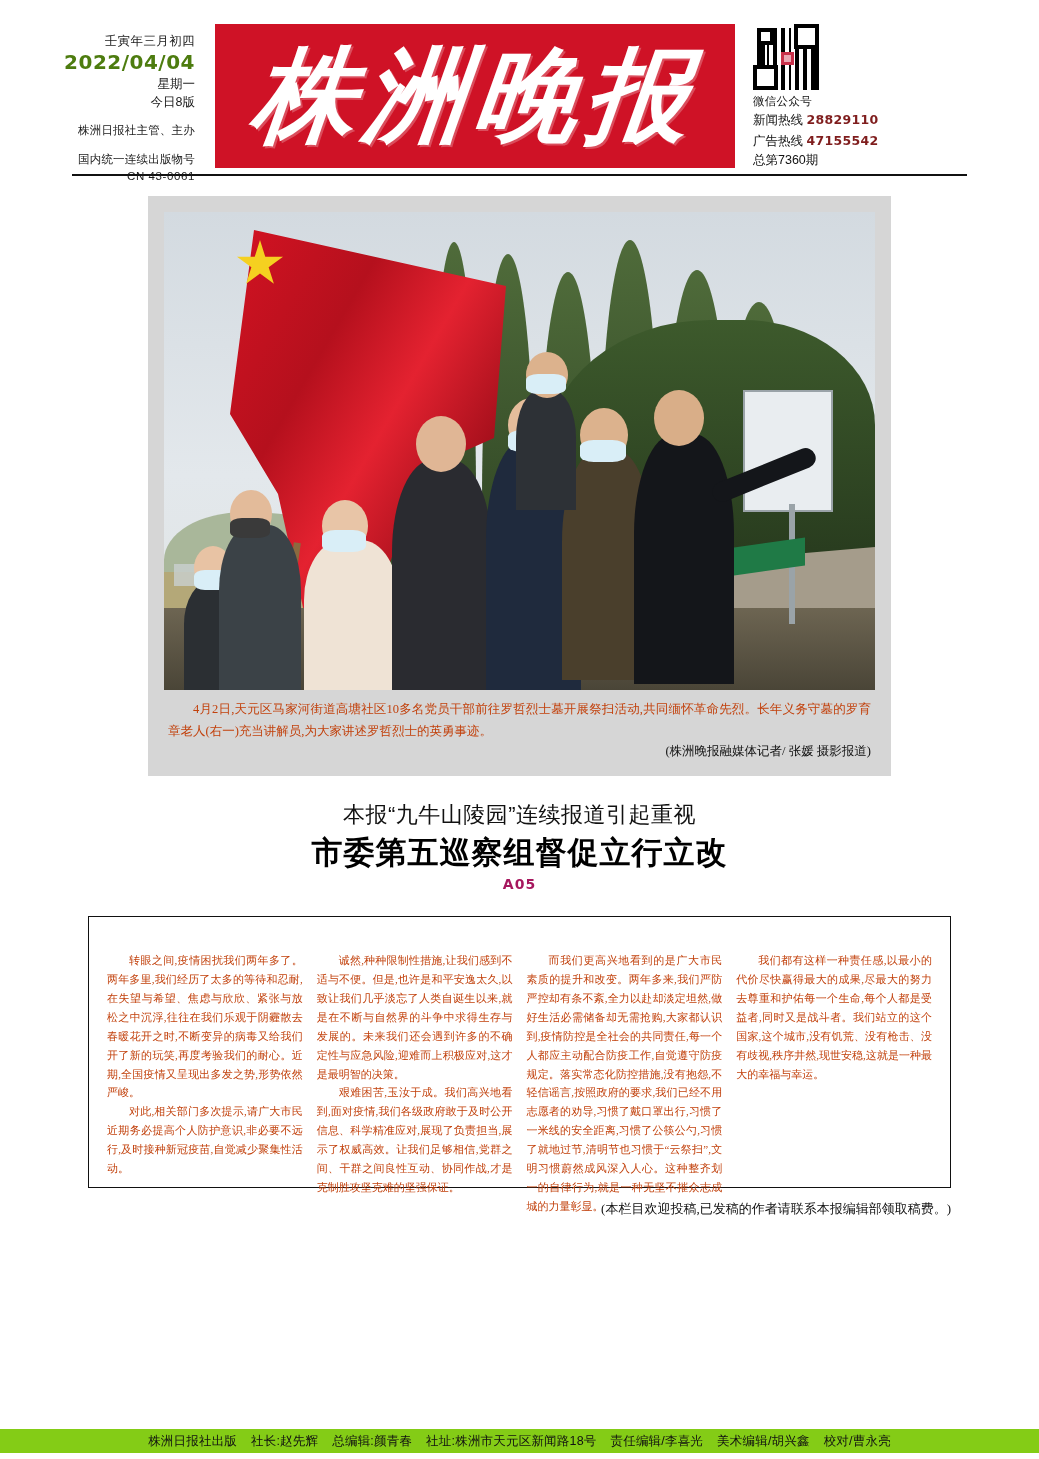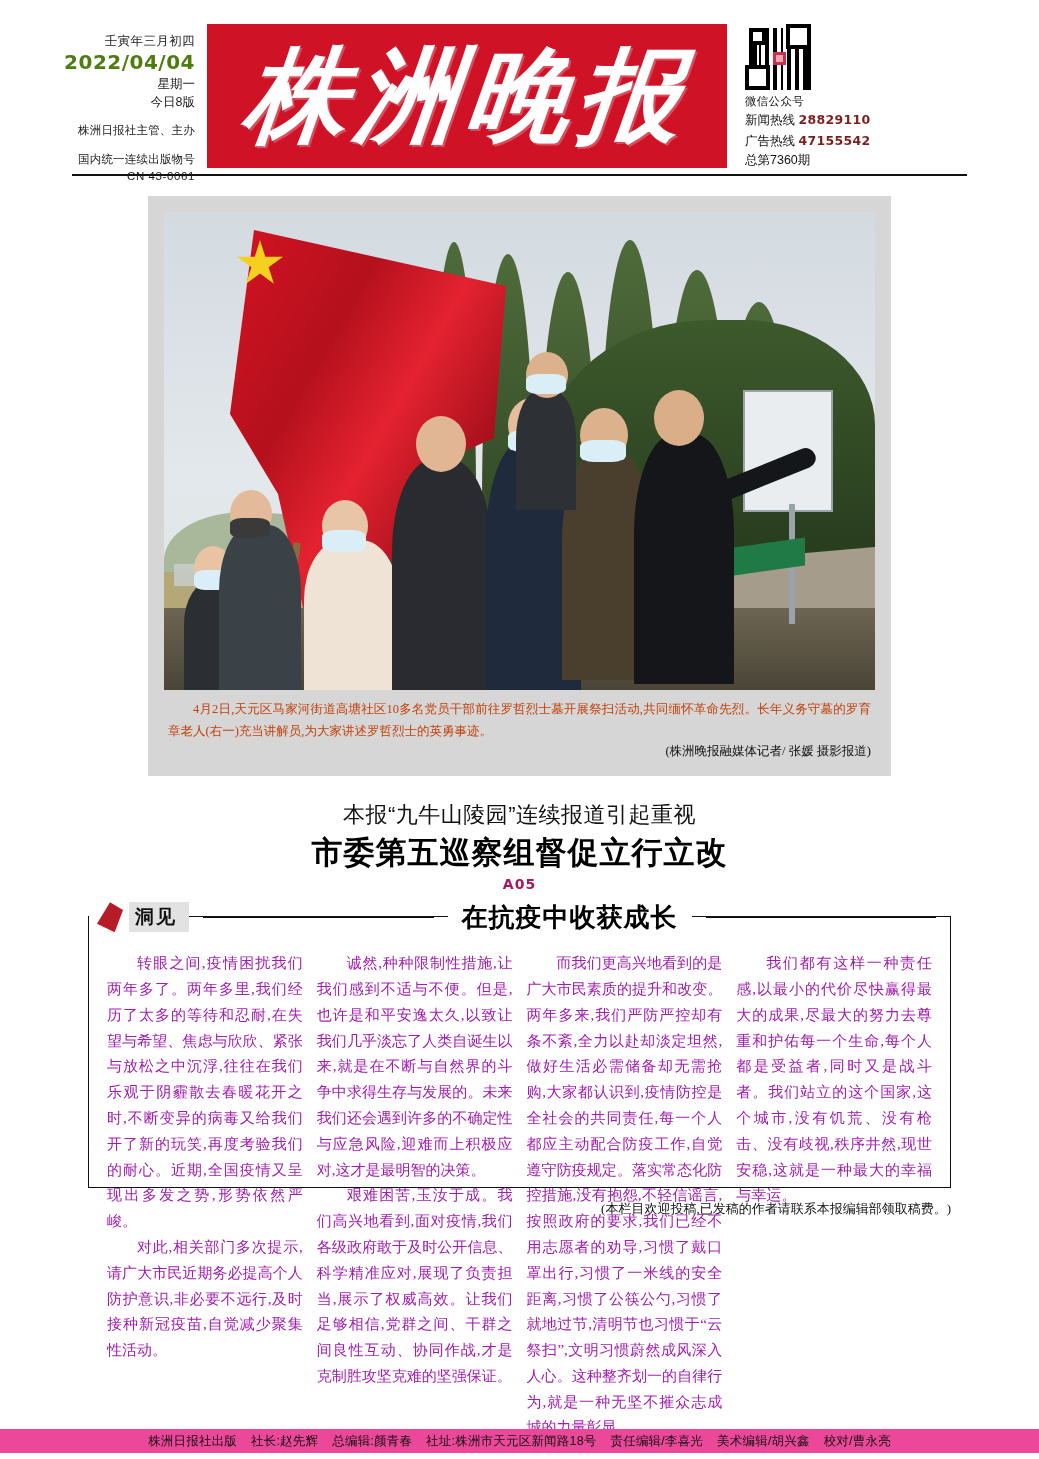--- a/index.html
+++ b/index.html
@@ -9,21 +9,21 @@
     color:#111;position:relative;overflow:hidden;
   }
   .page{width:1039px;height:1459px;position:relative;background:#fff;}
 
   
   .masthead{
     position:relative;height:150px;margin:24px 0 0 0;
     display:flex;align-items:flex-start;
   }
   .mh-left{
-    width:195px;padding-top:8px;text-align:right;padding-right:12px;
+    width:195px;padding-top:8px;text-align:right;padding-right:20px;
     font-size:12.5px;line-height:1.45;color:#1a1a1a;
   }
   .mh-lunar{font-size:12.5px;letter-spacing:.4px;}
   .mh-date{
     font-size:20px;font-weight:bold;color:#4d7c0f;letter-spacing:.5px;
     font-family:"DejaVu Sans",sans-serif;line-height:1.15;margin:1px 0 1px;
   }
   .mh-week{font-size:12.5px;}
   .mh-pages{font-size:12.5px;}
   .mh-pub{margin-top:11px;font-size:11.5px;line-height:1.5;letter-spacing:.2px;}
@@ -164,33 +164,33 @@
   }
   .ch-byline{
     position:absolute;top:22px;left:0;right:0;text-align:center;
     font-size:12.5px;color:#111;letter-spacing:1px;
   }
   .cols{
     display:flex;gap:14px;height:100%;
   }
   .col{
     flex:1;font-family:"Liberation Serif","DejaVu Serif",serif;
-    font-size:15px;line-height:1.72;text-align:justify;color:#a21caf;
+    font-size:11px;line-height:1.72;text-align:justify;color:#c2410c;
     text-justify:inter-ideograph;
   }
   .col p{margin:0;text-indent:2em;}
 
   .submit-note{
     text-align:right;margin:12px 88px 0 0;font-size:13px;color:#111;
     font-family:"Liberation Serif","DejaVu Serif",serif;
   }
 
   
   .footer{
-    position:absolute;left:0;right:0;bottom:30px;height:24px;background:#ec4899;
+    position:absolute;left:0;right:0;bottom:30px;height:24px;background:#84cc16;
     display:flex;align-items:center;justify-content:center;
     font-size:12.5px;color:#111;letter-spacing:.2px;
   }
   .footer span{margin:0 7px;}
 </style>
 </head>
 <body>
 
 <div class="page">
 
@@ -293,29 +293,20 @@
     <div class="photo-credit">(株洲晚报融媒体记者/ 张媛 摄影报道)</div>
   </div>
 
   <div class="second">
     <div class="second-k">本报“九牛山陵园”连续报道引起重视</div>
     <div class="second-h">市委第五巡察组督促立行立改</div>
     <div class="second-page">A05</div>
   </div>
 
   <div class="colbox">
-    <div class="colhead">
-      <div class="ch-badge">
-        <div class="ch-diamond"></div>
-        <div class="ch-name">洞见</div>
-      </div>
-      <div class="ch-line"></div>
-      <div class="ch-title">在抗疫中收获成长</div>
-      <div class="ch-line"></div>
-    </div>
 
     <div class="cols">
       <div class="col">
         <p>转眼之间,疫情困扰我们两年多了。两年多里,我们经历了太多的等待和忍耐,在失望与希望、焦虑与欣欣、紧张与放松之中沉浮,往往在我们乐观于阴霾散去春暖花开之时,不断变异的病毒又给我们开了新的玩笑,再度考验我们的耐心。近期,全国疫情又呈现出多发之势,形势依然严峻。</p>
         <p>对此,相关部门多次提示,请广大市民近期务必提高个人防护意识,非必要不远行,及时接种新冠疫苗,自觉减少聚集性活动。</p>
       </div>
       <div class="col">
         <p>诚然,种种限制性措施,让我们感到不适与不便。但是,也许是和平安逸太久,以致让我们几乎淡忘了人类自诞生以来,就是在不断与自然界的斗争中求得生存与发展的。未来我们还会遇到许多的不确定性与应急风险,迎难而上积极应对,这才是最明智的决策。</p>
         <p>艰难困苦,玉汝于成。我们高兴地看到,面对疫情,我们各级政府敢于及时公开信息、科学精准应对,展现了负责担当,展示了权威高效。让我们足够相信,党群之间、干群之间良性互动、协同作战,才是克制胜攻坚克难的坚强保证。</p>
       </div>

